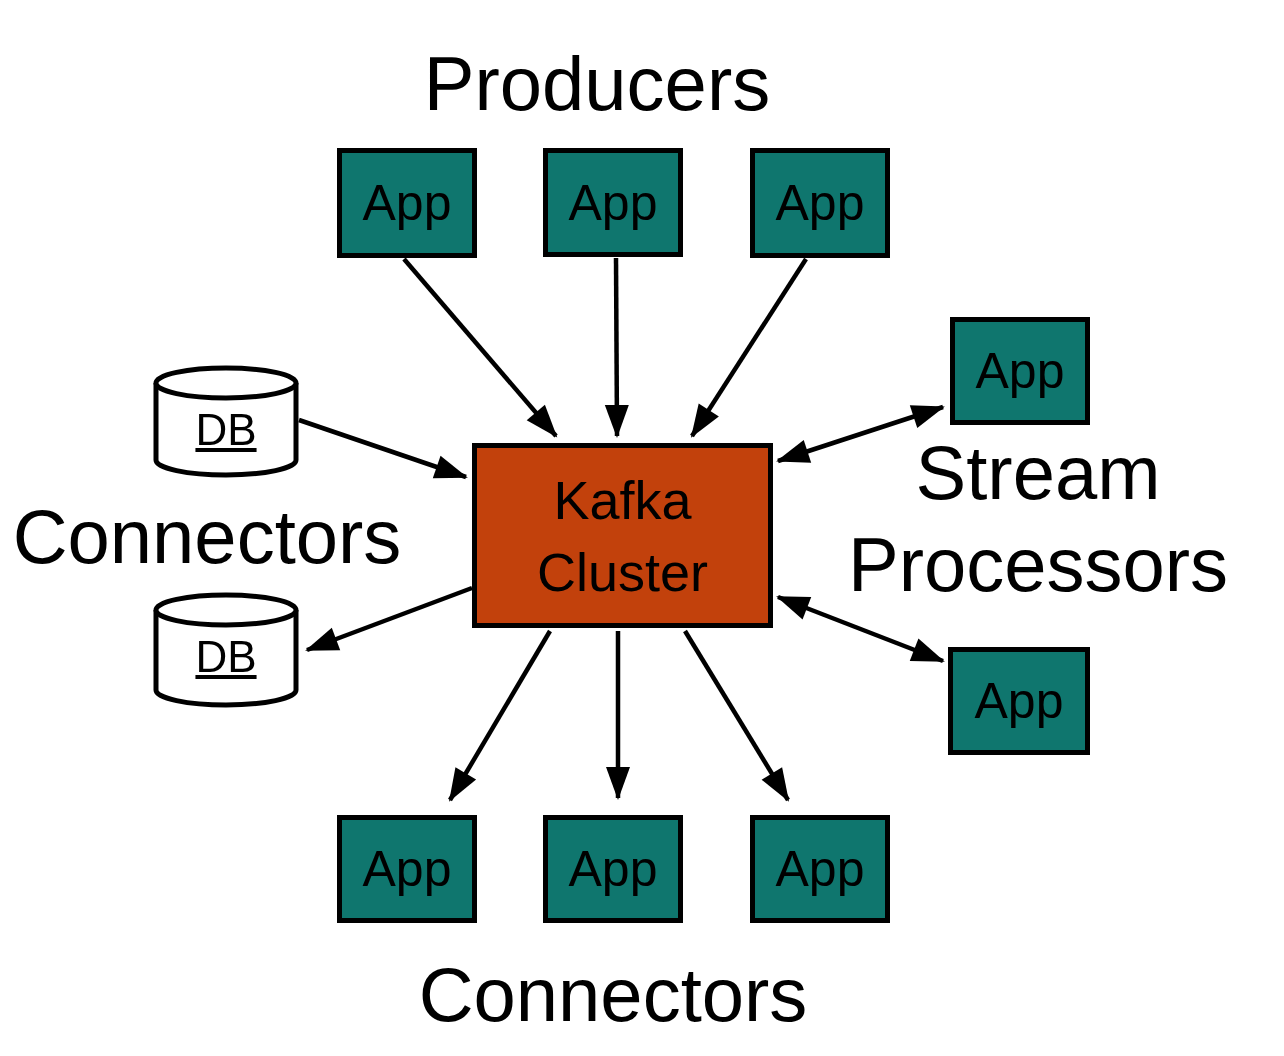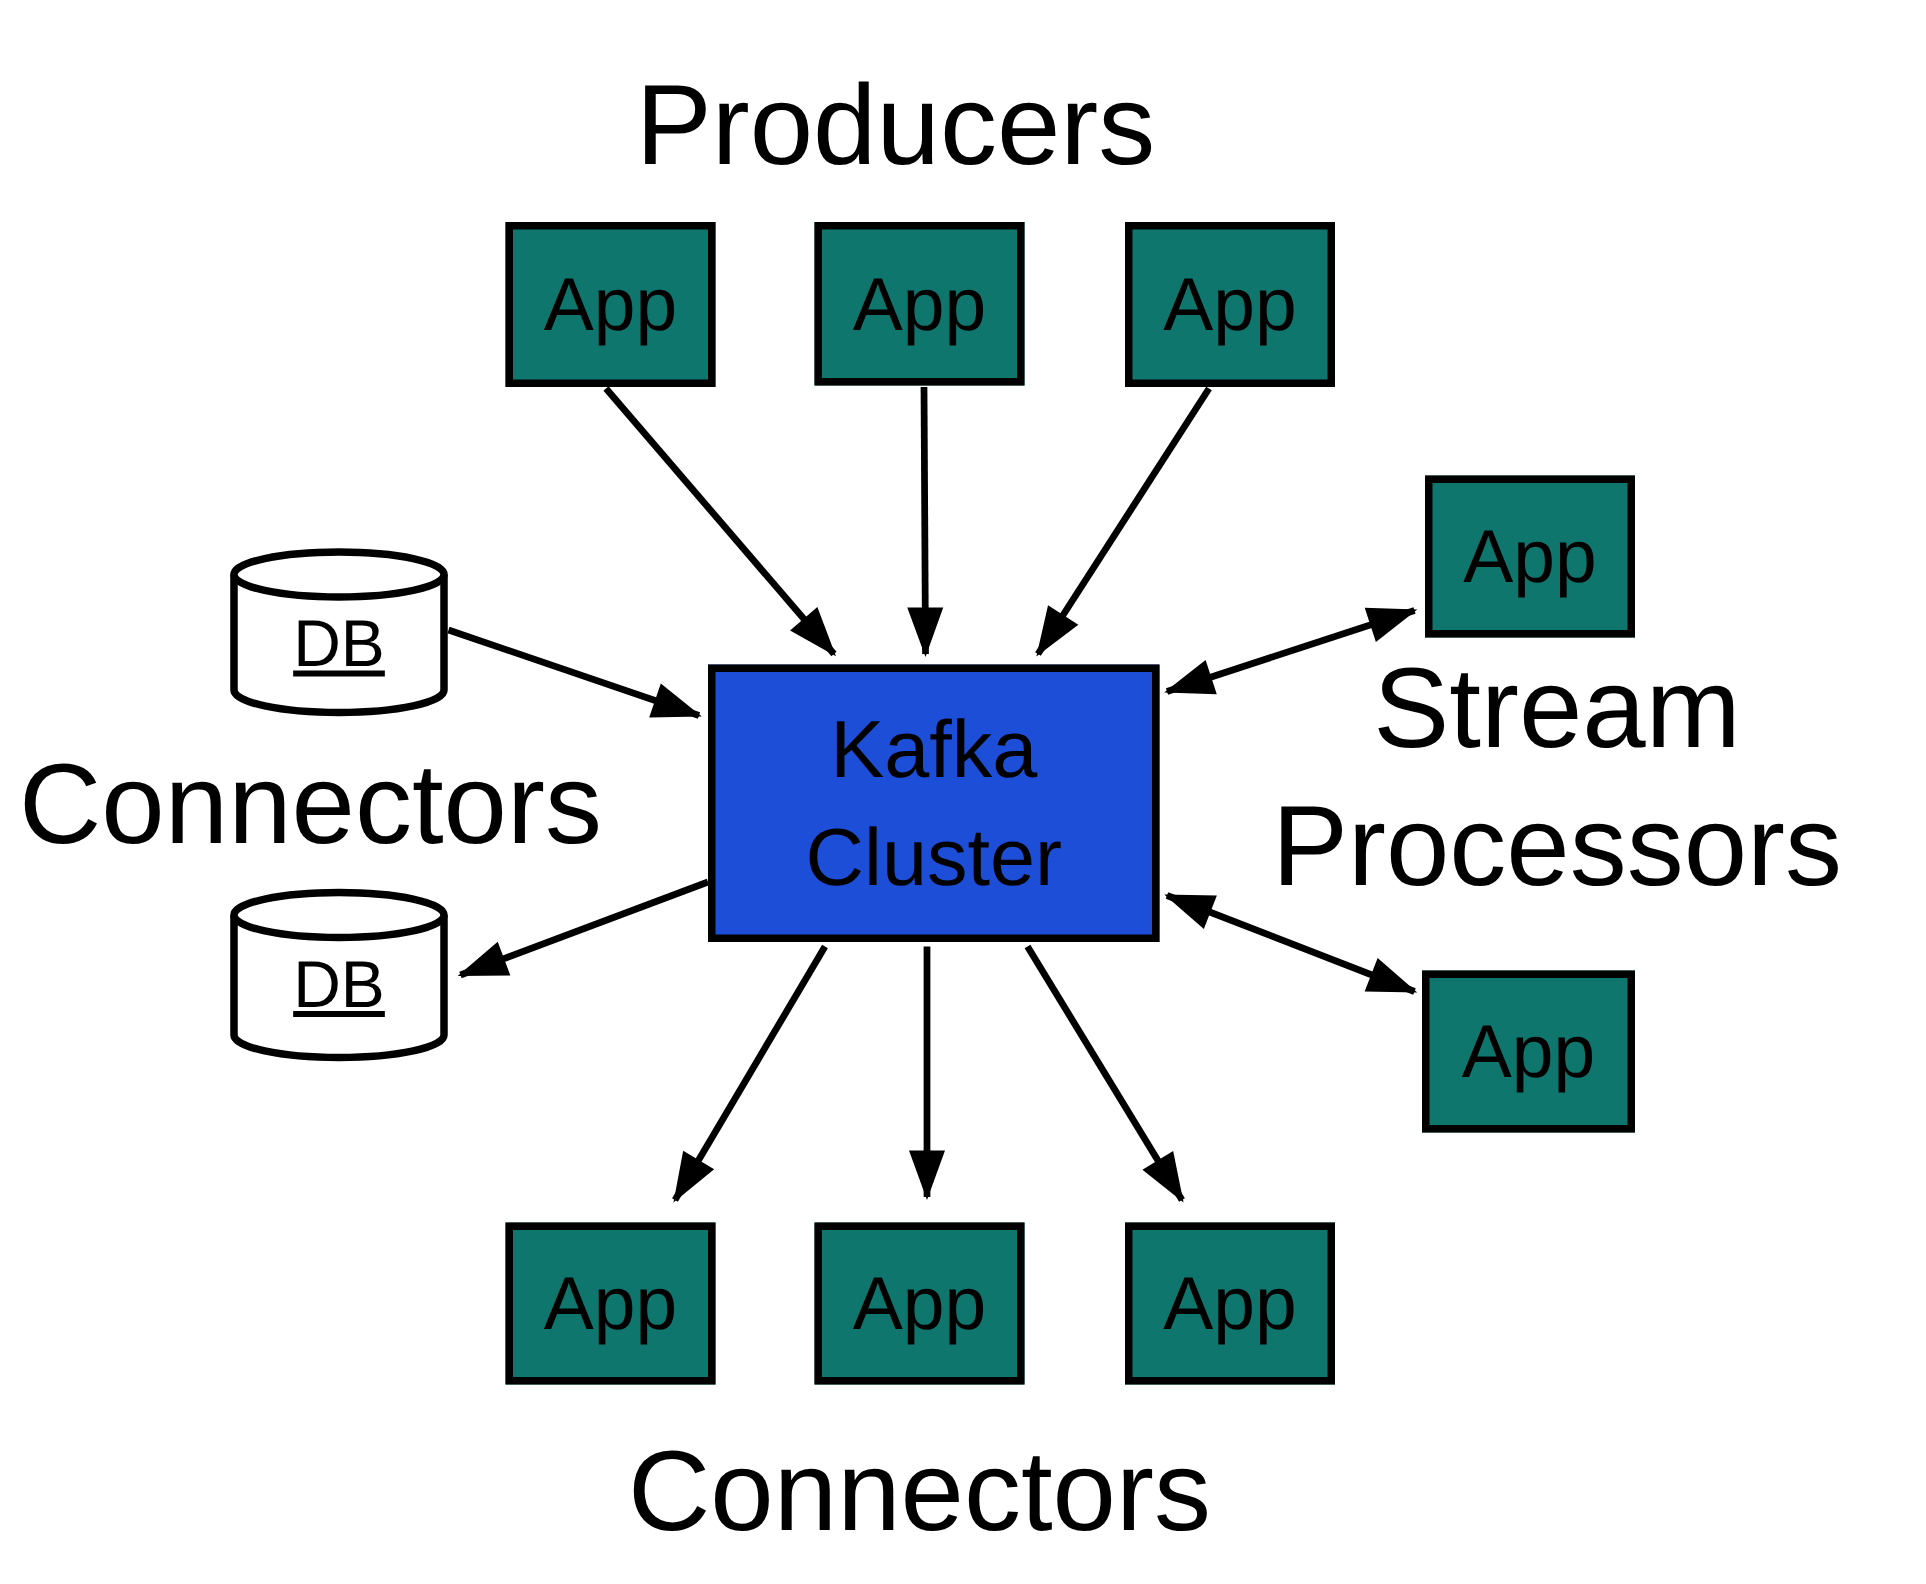--- a/index.html
+++ b/index.html
@@ -32,21 +32,21 @@
     align-items: center;
     justify-content: center;
     font-size: 50px;
     line-height: 1;
     color: #000000;
   }
   .cluster-box {
     position: absolute;
     box-sizing: border-box;
     border: 5px solid #000000;
-    background: #1d4ed8;
+    background: #c2410c;
     display: flex;
     align-items: center;
     justify-content: center;
     text-align: center;
     font-size: 54px;
     line-height: 72px;
     white-space: pre-line;
     color: #000000;
   }
   .section-label {

